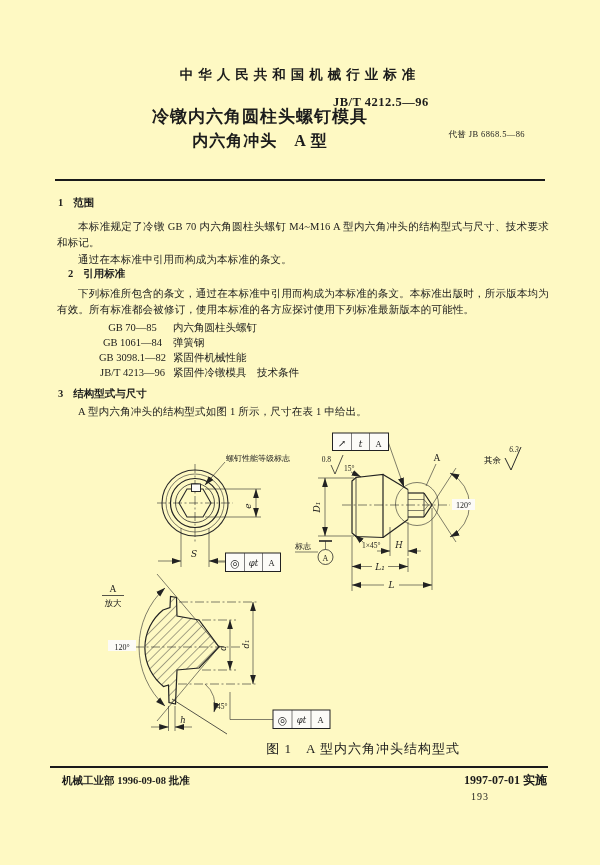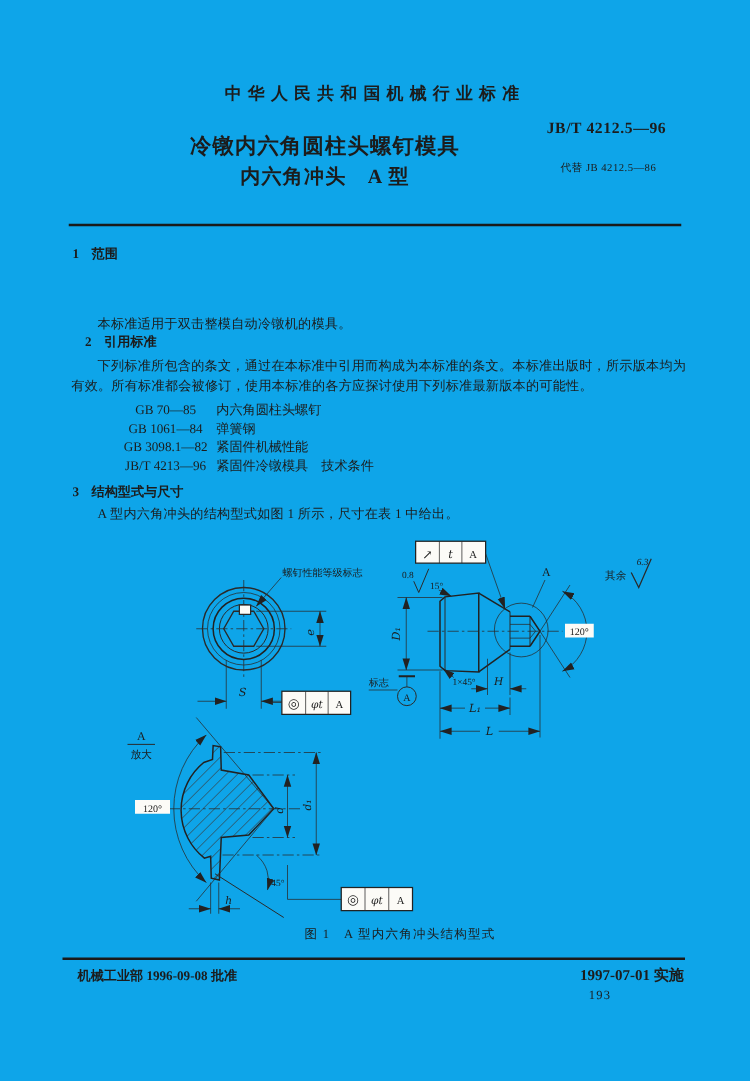--- a/index.html
+++ b/index.html
@@ -1,38 +1,38 @@
 <!DOCTYPE html>
 <html><head>
 <meta charset="utf-8">
 <style>
   html,body{margin:0;padding:0;}
   #page{
     position:relative;width:600px;height:865px;
-    background:#0ea5e9;overflow:hidden;
+    background:#fef9c3;overflow:hidden;
     font-family:"Liberation Serif","DejaVu Serif",serif;
     color:#1c1c1c;
     text-decoration:underline;
   }
   .abs{position:absolute;}
   #org-line{left:0;top:66px;width:600px;font-size:13.5px;font-weight:bold;letter-spacing:5px;text-align:center;}
-  #std-no{left:333px;top:95px;width:200px;font-size:12.5px;font-weight:bold;text-align:right;letter-spacing:.5px;}
+  #std-no{left:333px;top:95px;width:200px;font-size:12.5px;font-weight:bold;text-align:left;letter-spacing:.5px;}
   #doc-title-1{left:0;top:105px;width:520px;font-size:17px;font-weight:bold;text-align:center;letter-spacing:1px;}
   #doc-title-2{left:0;top:131px;width:520px;font-size:16px;font-weight:bold;text-align:center;letter-spacing:1px;}
   #replaces{left:333px;top:129px;width:192px;font-size:8.5px;text-align:right;letter-spacing:.4px;}
   .rule{background:#1a1a1a;height:2px;}
   .h2{font-size:10.5px;font-weight:bold;}
   .h2 .no{margin-right:10px;}
   .para{font-size:10.5px;line-height:16px;text-align:justify;text-indent:2em;width:492px;left:57px;letter-spacing:.2px;}
   .ref-row{left:92px;width:460px;font-size:10.5px;height:15px;}
   .ref-code{display:inline-block;width:81px;text-align:center;}
   #footer-left{left:62px;top:774px;font-size:10.5px;font-weight:bold;}
   #footer-right{left:347px;top:772px;width:200px;font-size:12px;font-weight:bold;text-align:right;}
   #page-no{left:430px;top:791px;width:100px;font-size:10px;text-align:center;letter-spacing:1px;}
-  #fig-caption{left:180px;top:740px;width:280px;font-size:10px;text-align:center;letter-spacing:1px;}
+  #fig-caption{left:180px;top:740px;width:280px;font-size:13px;text-align:right;letter-spacing:1px;}
   
   svg text{fill:#1c1c1c;font-family:"Liberation Serif","DejaVu Serif",serif;}
   .dim{font-style:italic;font-family:"DejaVu Serif",serif;font-size:9px;}
   .dims{font-style:italic;font-family:"DejaVu Serif",serif;font-size:8.5px;}
   .lbl7{font-size:7.5px;}
   .lbl8{font-size:8px;}
   .lbl85{font-size:8.5px;}
   .lbl9{font-size:9.5px;}
   .thin{stroke:#2a2a2a;stroke-width:.6;fill:none;}
   .med{stroke:#2a2a2a;stroke-width:.8;fill:none;}
@@ -42,28 +42,29 @@
 </style>
 </head>
 <body>
 
 <div id="page">
 
   <div id="org-line" class="abs">中华人民共和国机械行业标准</div>
   <div id="std-no" class="abs">JB/T 4212.5—96</div>
   <div id="doc-title-2" class="abs">内六角冲头　A 型</div>
   <div id="doc-title-1" class="abs">冷镦内六角圆柱头螺钉模具</div>
-  <div id="replaces" class="abs">代替 JB 4212.5—86</div>
+  <div id="replaces" class="abs">代替 JB 6868.5—86</div>
 
   <div class="abs rule" style="left:55px;top:179px;width:490px;"></div>
 
   <div class="abs h2" style="left:58px;top:196px;">
     <span class="no">1</span><span>范围</span>
   </div>
-  <div class="abs para" style="top:252px;">本标准适用于双击整模自动冷镦机的模具。</div>
+  <div class="abs para" style="top:219px;">本标准规定了冷镦 GB 70 内六角圆柱头螺钉 M4~M16 A 型内六角冲头的结构型式与尺寸、技术要求和标记。</div>
+  <div class="abs para" style="top:252px;">通过在本标准中引用而构成为本标准的条文。</div>
 
   <div class="abs h2" style="left:68px;top:267px;text-align:center;">
     <span class="no">2</span><span>引用标准</span>
   </div>
   <div class="abs para" style="top:286px;">下列标准所包含的条文，通过在本标准中引用而构成为本标准的条文。本标准出版时，所示版本均为有效。所有标准都会被修订，使用本标准的各方应探讨使用下列标准最新版本的可能性。</div>
 
   <div class="abs ref-row" style="top:321px;">
     <span class="ref-code">GB 70—85</span><span>内六角圆柱头螺钉</span>
   </div>
   <div class="abs ref-row" style="top:336px;">

